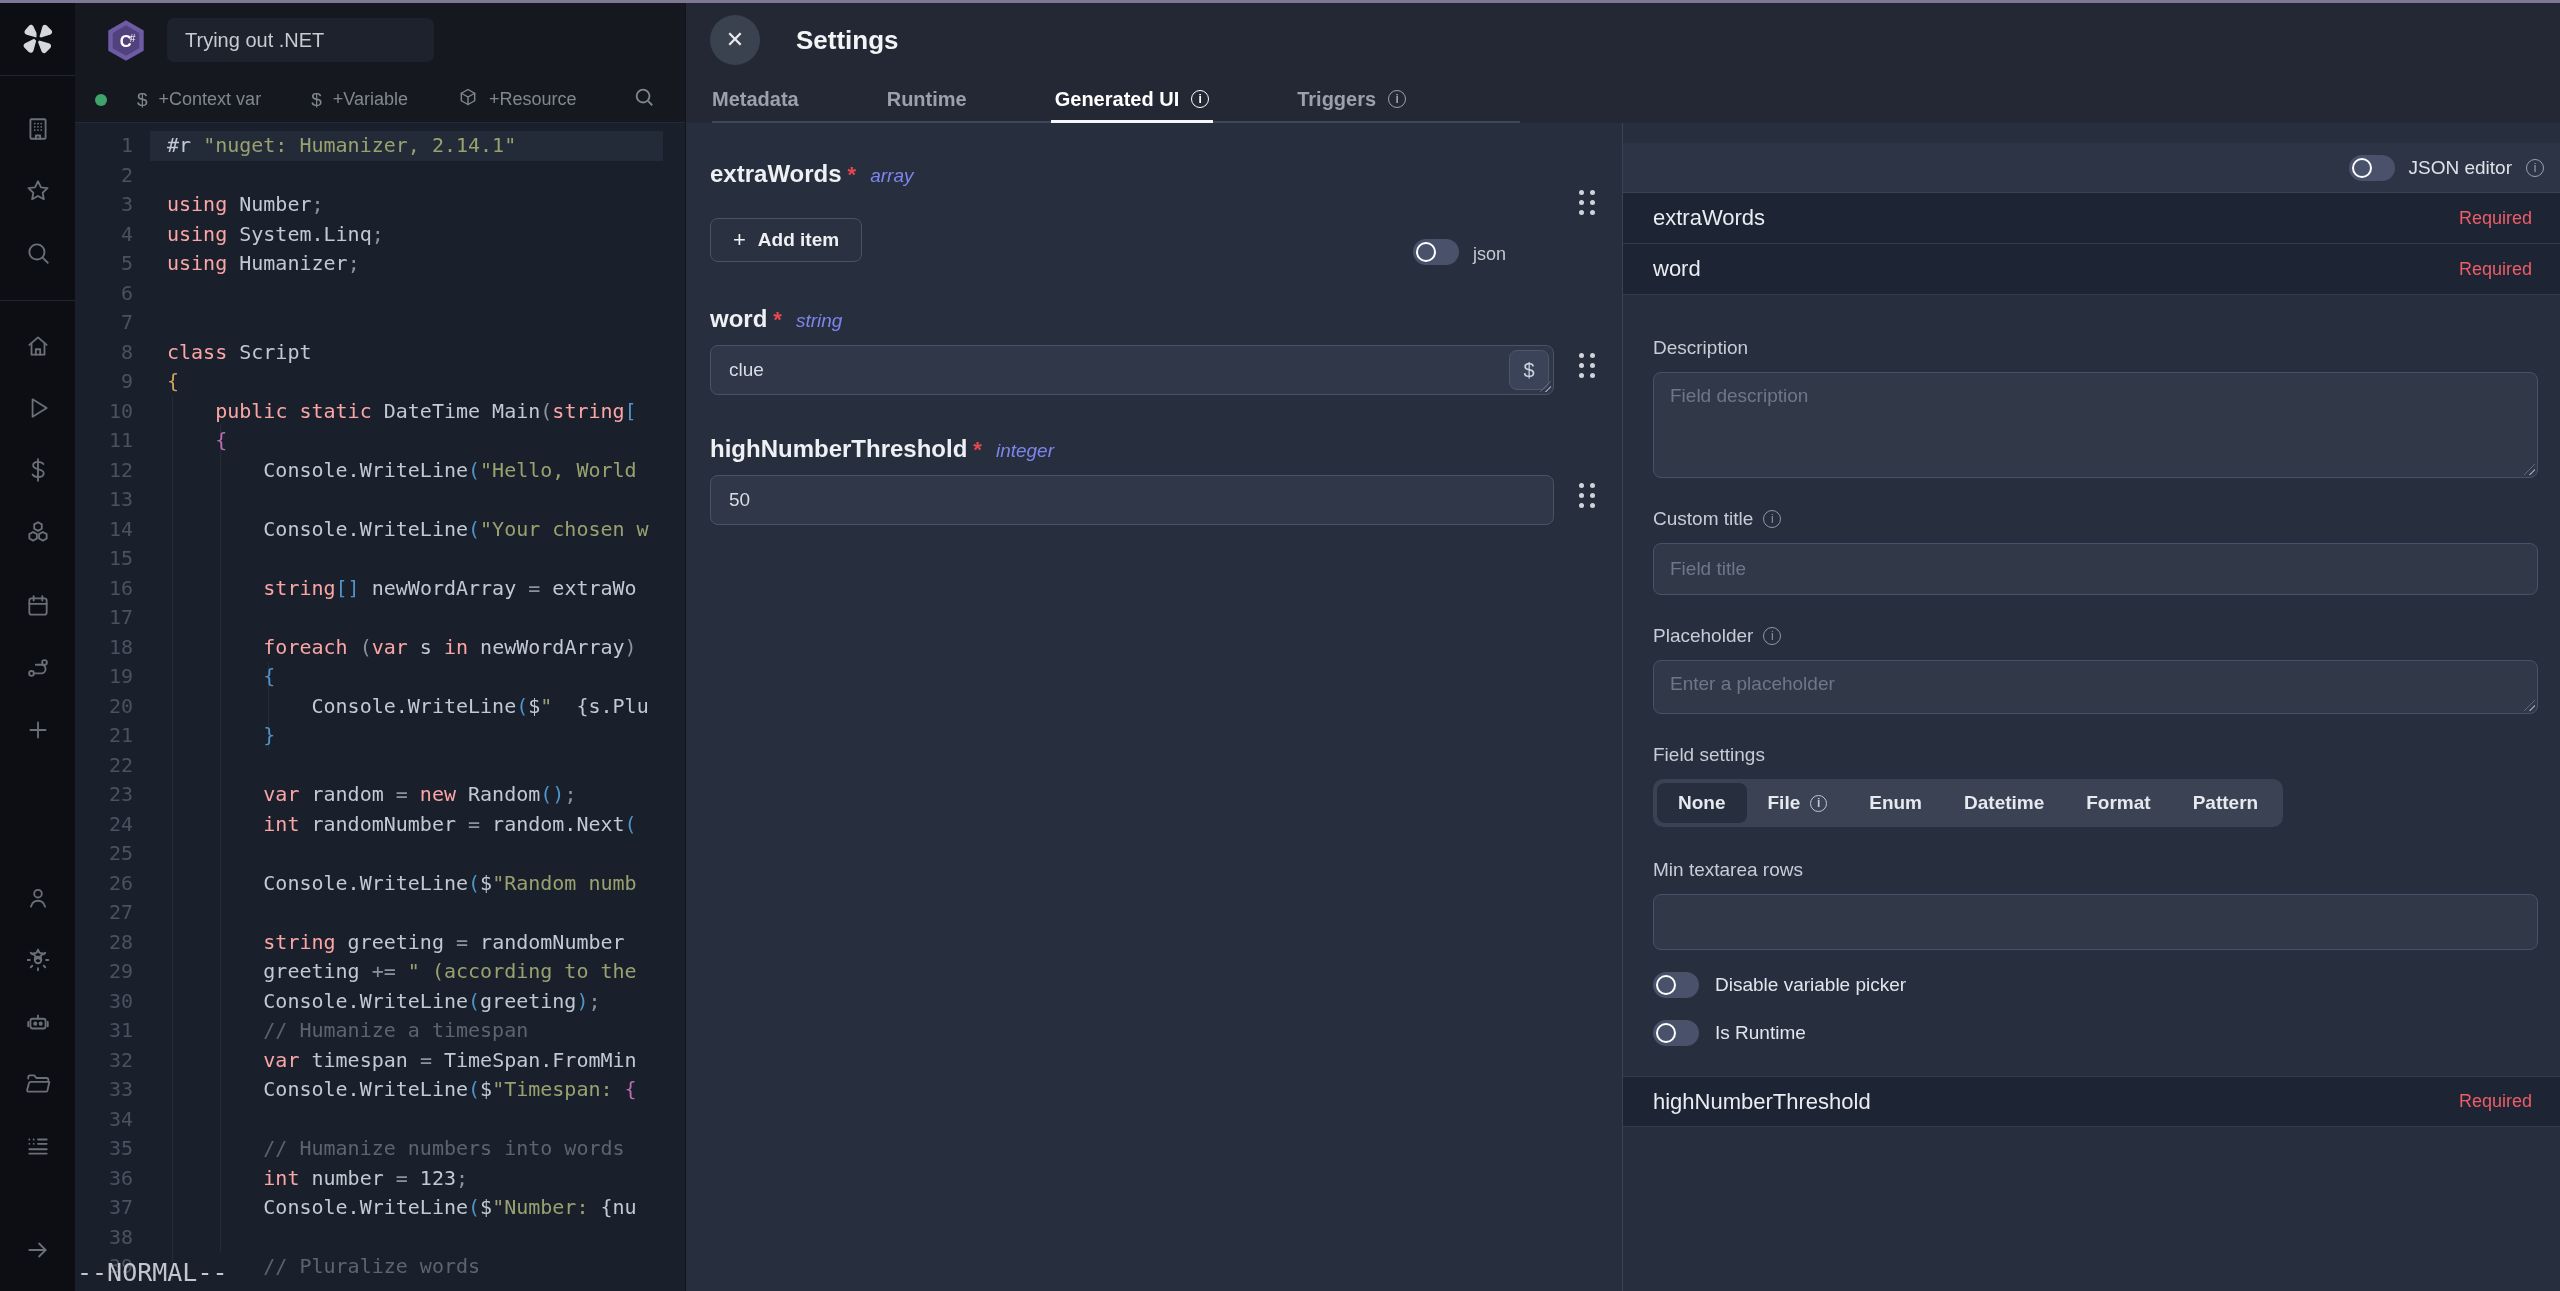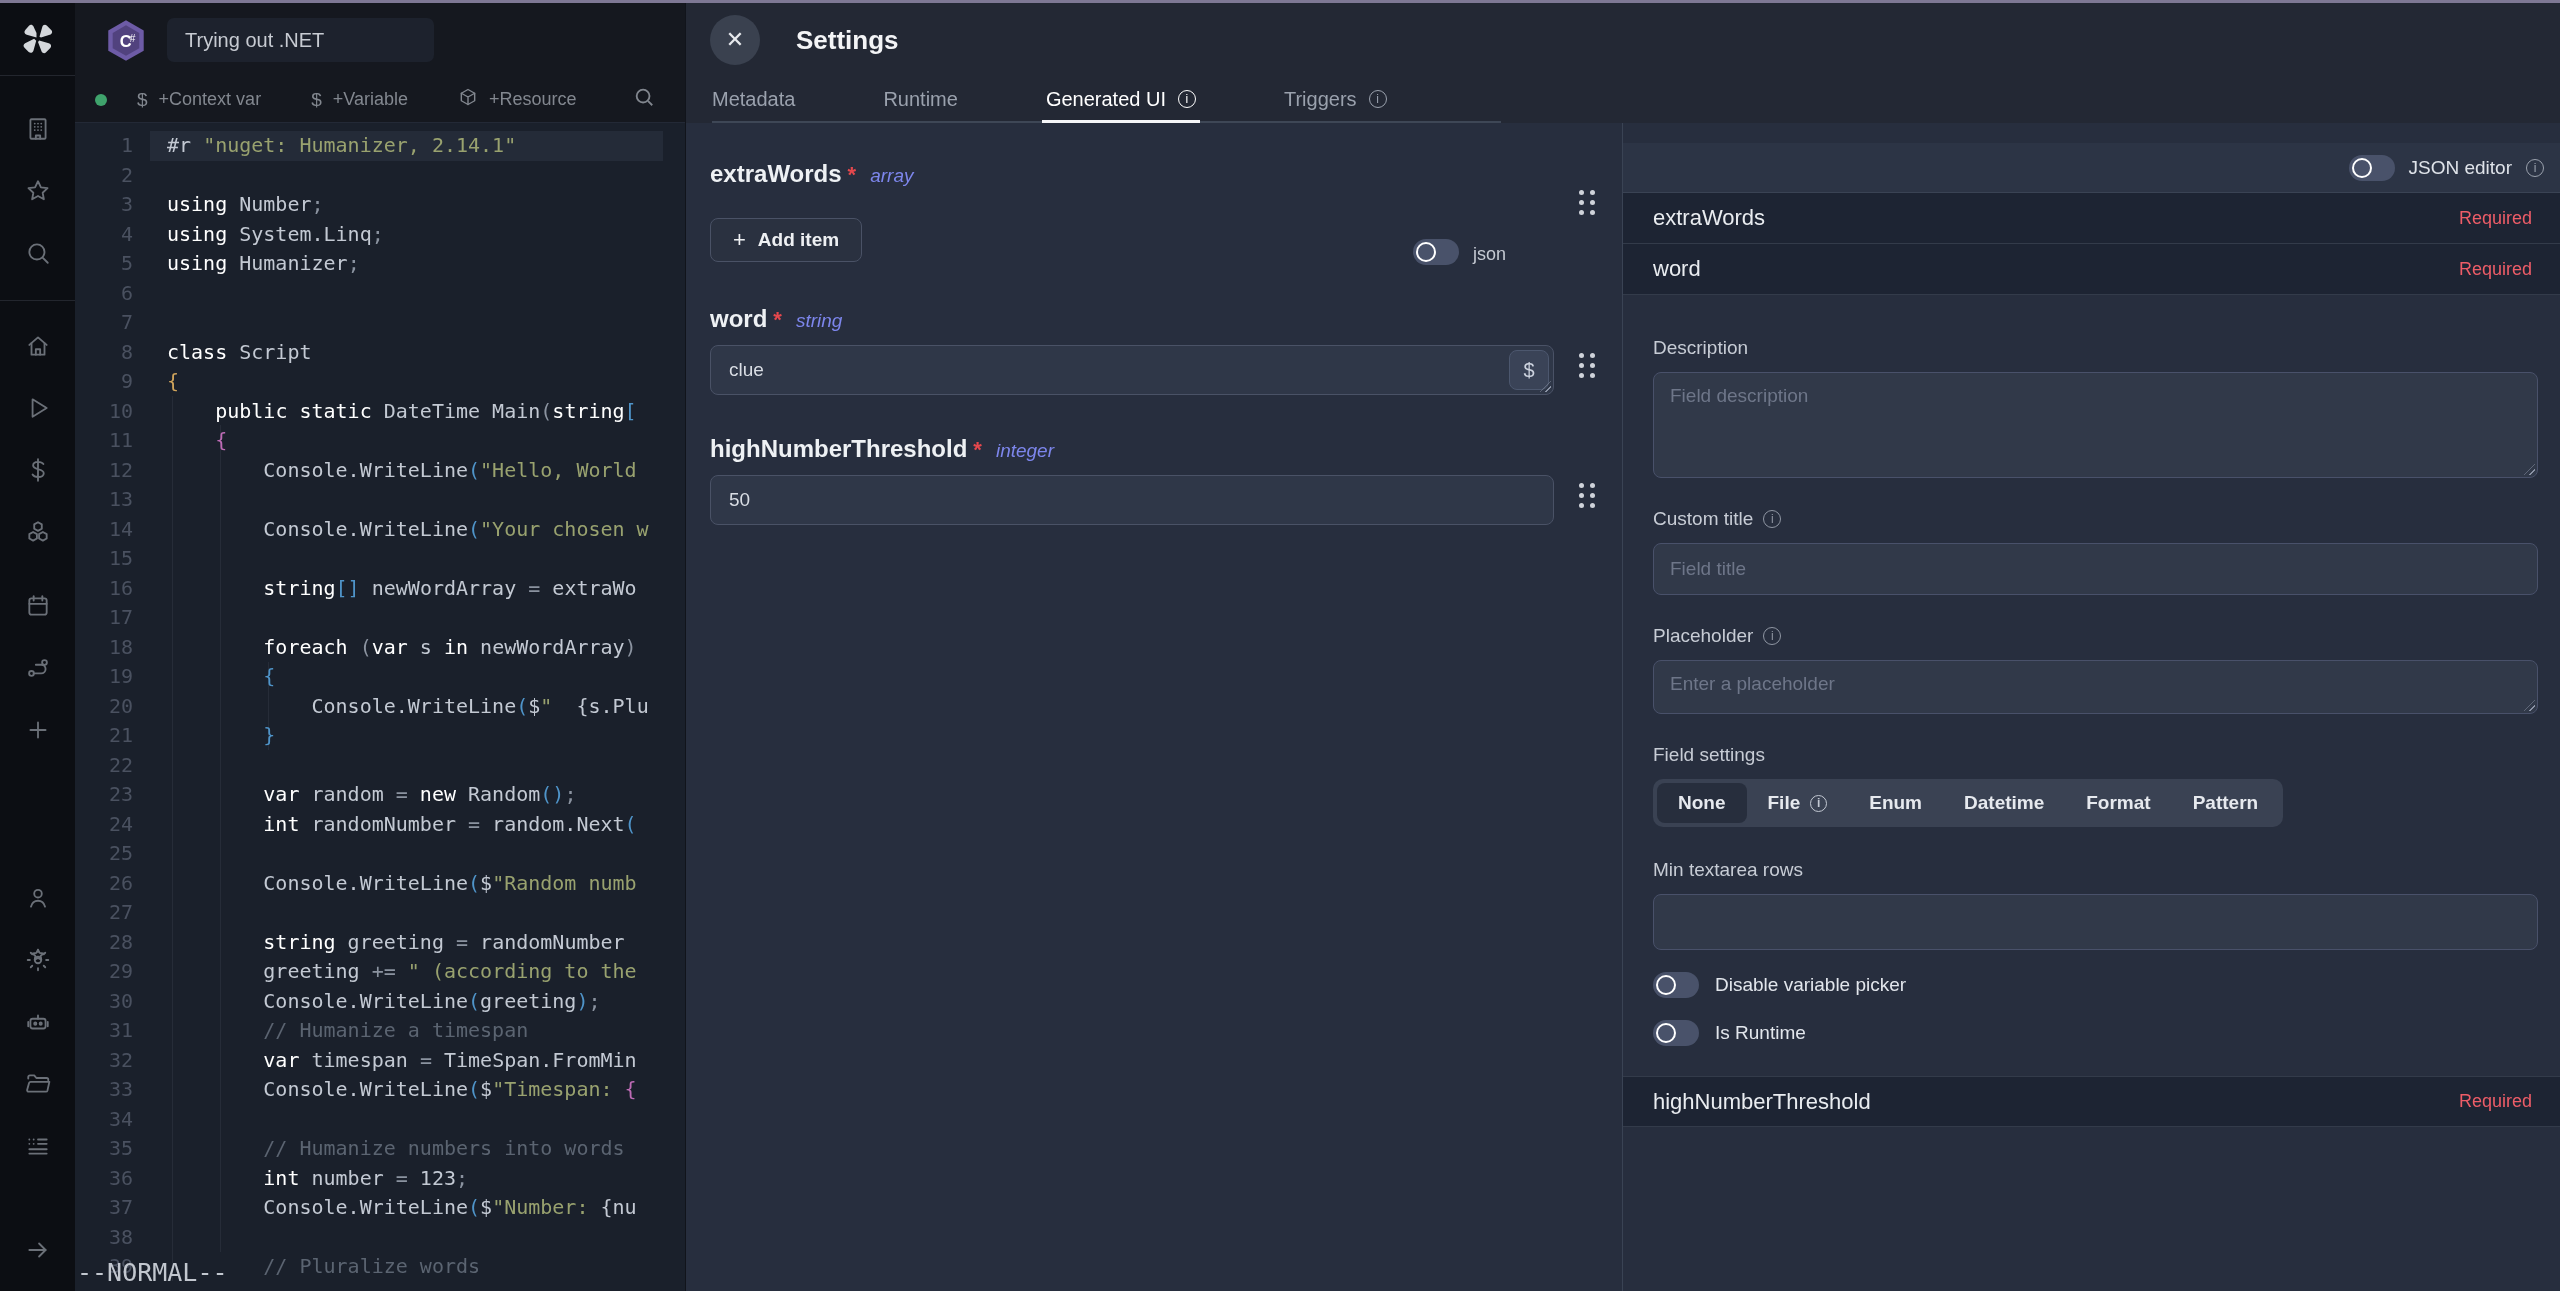--- a/index.html
+++ b/index.html
@@ -33,37 +33,37 @@
   .tb-item svg { width:20px; height:20px; }
   .tb-search { flex:none; margin-left:6px; color:#82878f; }
 
   .code { position:relative; padding-top:8px; font-family:"DejaVu Sans Mono","Liberation Mono",monospace;
           font-size:20px; }
   .guide { position:absolute; width:1px; background:#262c38; z-index:1; }
   .cl { position:relative; height:29.5px; display:flex; white-space:pre; line-height:29.5px; }
   .hl-bar { position:absolute; left:75px; width:513px; top:0; bottom:0; background:#242b38; z-index:0; }
   .ln { width:58px; text-align:right; color:#4a5160; flex:none; position:relative; z-index:2; }
   .ct { padding-left:34px; position:relative; z-index:2; color:#c3c9d3; }
-  .tk-k { color:#ffffff; } .tk-d { color:#c3c9d3; } .tk-s { color:#99a26f; }
+  .tk-k { color:#fca5a5; } .tk-d { color:#c3c9d3; } .tk-s { color:#99a26f; }
   .tk-c { color:#5b6471; } .tk-p { color:#8b93a0; }
   .tk-b1 { color:#d0a45c; } .tk-b2 { color:#bd6bb5; } .tk-b3 { color:#4f94c9; }
   .vim-status { position:absolute; left:2px; bottom:4px; z-index:5;
                 font-family:"DejaVu Sans Mono","Liberation Mono",monospace;
                 font-size:25px; color:#c2c7cf; }
 
   
   .settings { position:absolute; left:686px; top:3px; right:0; bottom:0; background:#272e3e; z-index:30; }
   .sheader { height:74px; background:#232834; display:flex; align-items:center; padding-left:24px; }
   .close-btn { width:50px; height:50px; border-radius:50%; background:#3a414f; color:#e8eaee;
                display:flex; align-items:center; justify-content:center; font-size:22px; cursor:pointer; }
   .stitle { color:#f3f4f6; font-size:26px; font-weight:bold; margin-left:36px; }
   .tabrow { height:46px; background:#232834; display:flex; padding-left:26px; }
   .tablist { display:flex; height:100%; border-bottom:2px solid #3e4756; width:max-content; padding-right:26px; }
   .stab { display:flex; align-items:center; gap:12px; margin-right:88px; font-size:20px;
-          color:#9aa1ad; position:relative; cursor:pointer; }
+          color:#9aa1ad; position:relative; cursor:pointer;font-weight:bold; }
   .stab.active { color:#ffffff;text-align:right; }
   .stab.active::after { content:""; position:absolute; left:-4px; right:-4px; bottom:-2px; height:3px;
                         background:#f5f6f8; }
   .info { width:18px; height:18px; border:1.5px solid currentColor; border-radius:50%; flex:none;
           display:inline-flex; align-items:center; justify-content:center; font-size:12px; line-height:1; }
 
   .scontent { position:absolute; top:120px; left:0; right:0; bottom:0; display:flex; }
 
   
   .formcol { width:936px; flex:none; padding:37px 26px 0 24px; }

